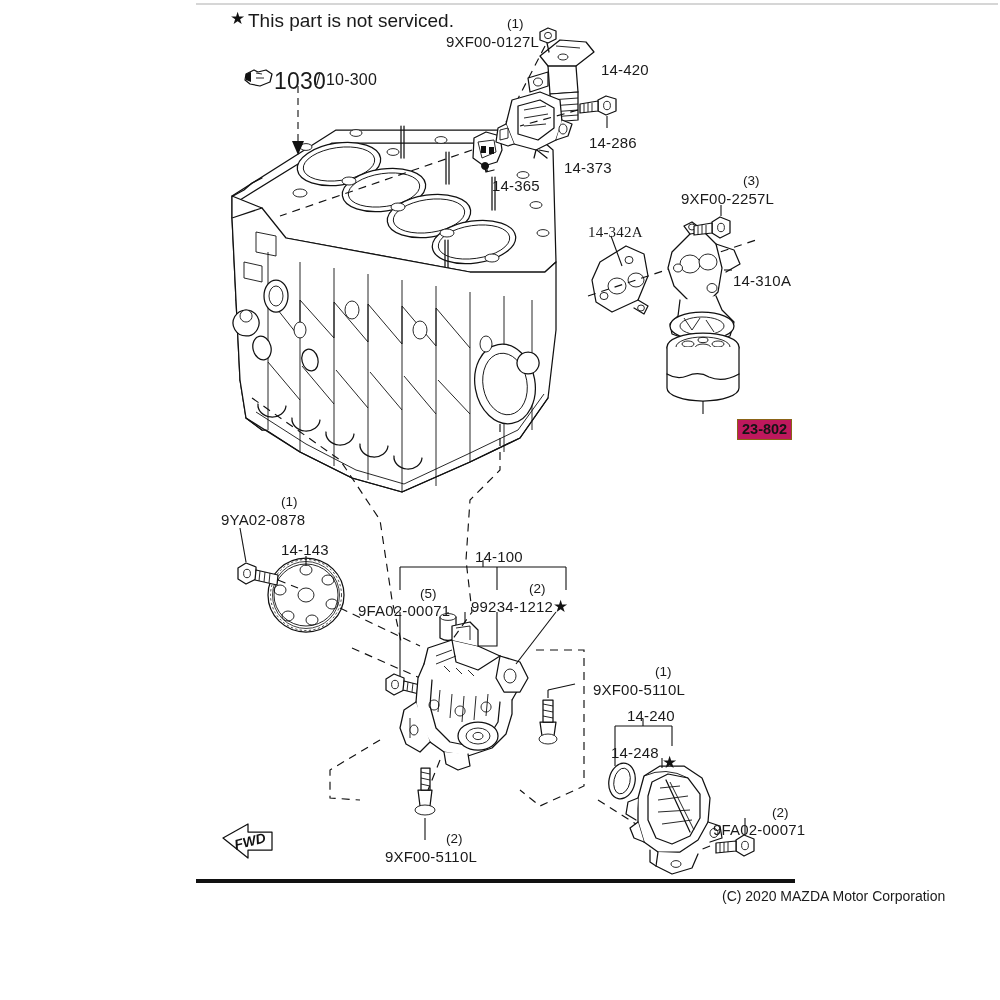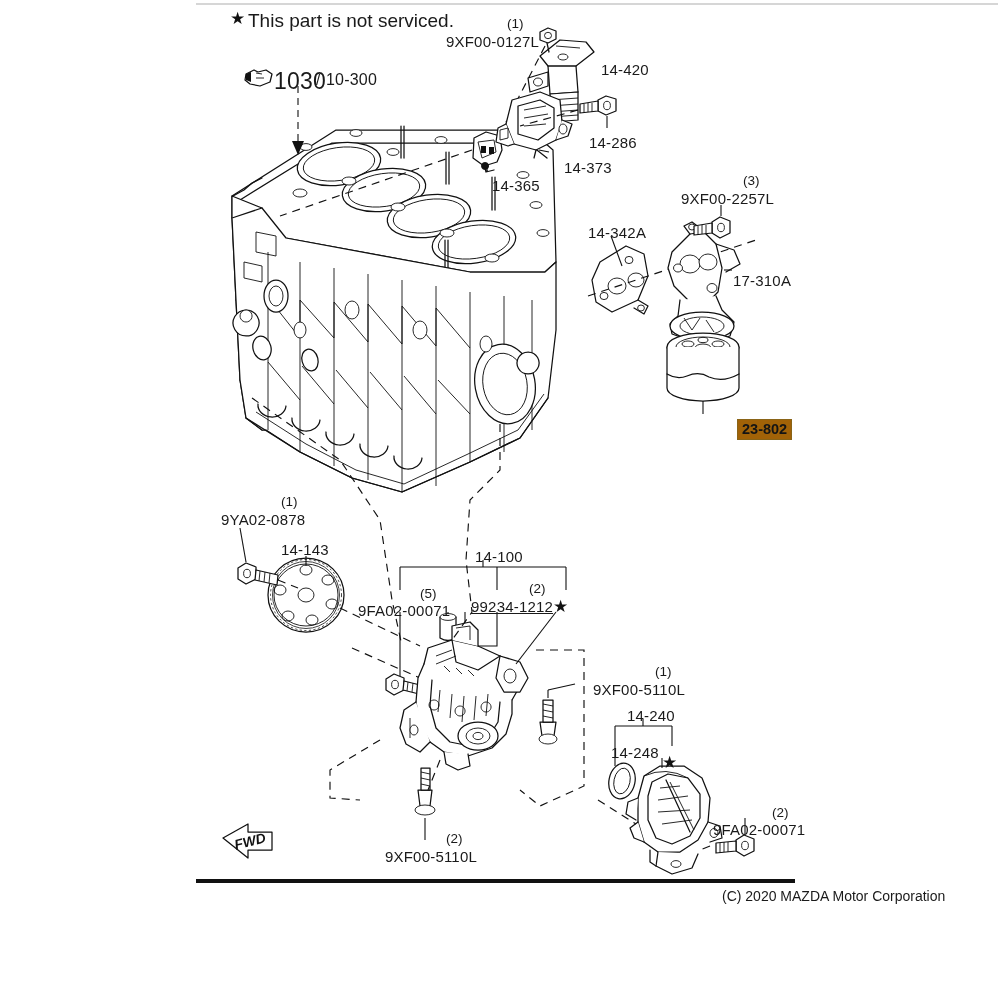--- a/index.html
+++ b/index.html
@@ -3,21 +3,21 @@
 <meta charset="utf-8">
 <style>
   html,body{margin:0;padding:0;background:#ffffff;}
   body{width:1000px;height:1000px;font-family:"Liberation Sans",sans-serif;color:#111;position:relative;overflow:hidden;}
   #sheet{position:absolute;left:0;top:0;width:1000px;height:1000px;}
   .lbl{position:absolute;font-size:15px;letter-spacing:.2px;white-space:nowrap;color:#1a1a1a;text-align:right;}
   .qty{position:absolute;font-size:13.5px;white-space:nowrap;color:#1a1a1a;}
   .note{position:absolute;font-size:19px;white-space:nowrap;color:#1a1a1a;}
   .big{font-size:23px;font-weight:normal;}
   .mid{font-size:16px;}
-  .hl{position:absolute;background:#a16207;border:1px solid #8a6417;padding:1px 4px;font-size:14.5px;font-weight:bold;color:#141414;line-height:1.15;}
+  .hl{position:absolute;background:#be185d;border:1px solid #8a6417;padding:1px 4px;font-size:14.5px;font-weight:bold;color:#141414;line-height:1.15;}
   .copy{position:absolute;font-size:14px;color:#1a1a1a;white-space:nowrap;}
   svg{position:absolute;left:0;top:0;}
   .star{position:absolute;font-size:17px;line-height:1;color:#111;}
 </style>
 </head>
 <body>
 
 <div id="sheet">
 
   <svg width="1000" height="1000" viewBox="0 0 1000 1000">
@@ -462,33 +462,33 @@
   <div class="qty" style="left:507px;top:16px;">(1)</div>
 
   <div class="lbl" style="left:601px;top:61px;">14-420</div>
   <div class="lbl" style="left:589px;top:134px;">14-286</div>
   <div class="lbl" style="left:541px;top:159px;margin-left:23px;">14-373</div>
   <div class="lbl" style="left:468px;top:177px;margin-left:24px;">14-365</div>
 
   <div class="lbl" style="left:681px;top:190px;">9XF00-2257L</div>
   <div class="qty" style="left:743px;top:173px;">(3)</div>
 
-  <div class="lbl" style="left:588px;top:224px;">14-342A</div>
-  <div class="lbl" style="left:733px;top:272px;">17-310A</div>
+  <div class="lbl" style="left:588px;top:224px;font-family:Liberation Serif, serif;">14-342A</div>
+  <div class="lbl" style="left:733px;top:272px;">14-310A</div>
 
   <div class="lbl" style="left:221px;top:511px;">9YA02-0878</div>
   <div class="qty" style="left:281px;top:494px;">(1)</div>
 
   <div class="lbl" style="left:281px;top:541px;">14-143</div>
   <div class="lbl" style="left:475px;top:548px;">14-100</div>
 
   <div class="lbl" style="left:358px;top:602px;">9FA02-00071</div>
   <div class="qty" style="left:420px;top:586px;">(5)</div>
 
-  <div class="lbl" style="left:471px;top:598px;text-decoration:underline;">99234-1212</div>
+  <div class="lbl" style="left:471px;top:598px;">99234-1212</div>
   <div class="qty" style="left:529px;top:581px;">(2)</div>
 
   <div class="lbl" style="left:593px;top:681px;">9XF00-5110L</div>
   <div class="qty" style="left:655px;top:664px;">(1)</div>
 
   <div class="lbl" style="left:627px;top:707px;">14-240</div>
   <div class="lbl" style="left:611px;top:744px;">14-248</div>
 
   <div class="lbl" style="left:713px;top:821px;">9FA02-00071</div>
   <div class="qty" style="left:772px;top:805px;">(2)</div>

